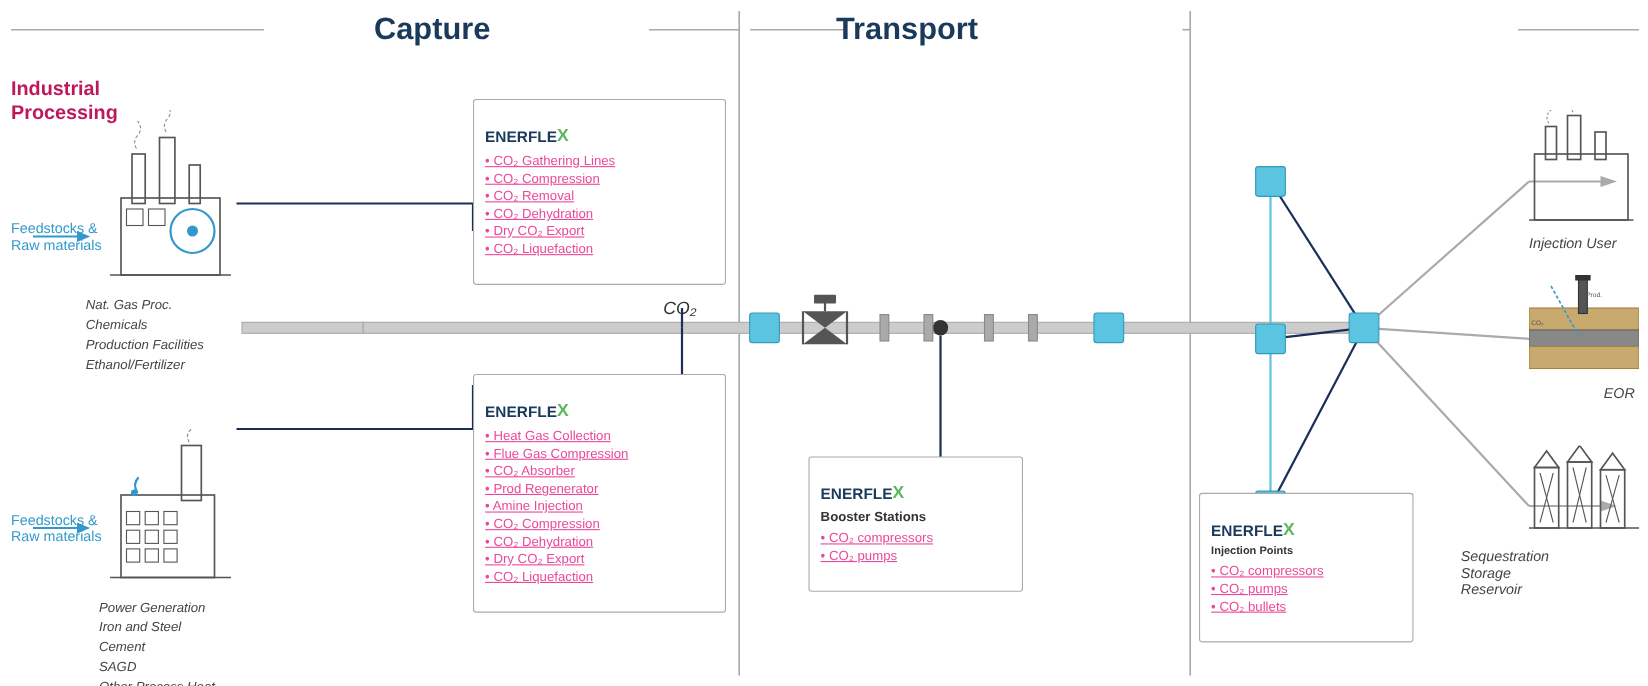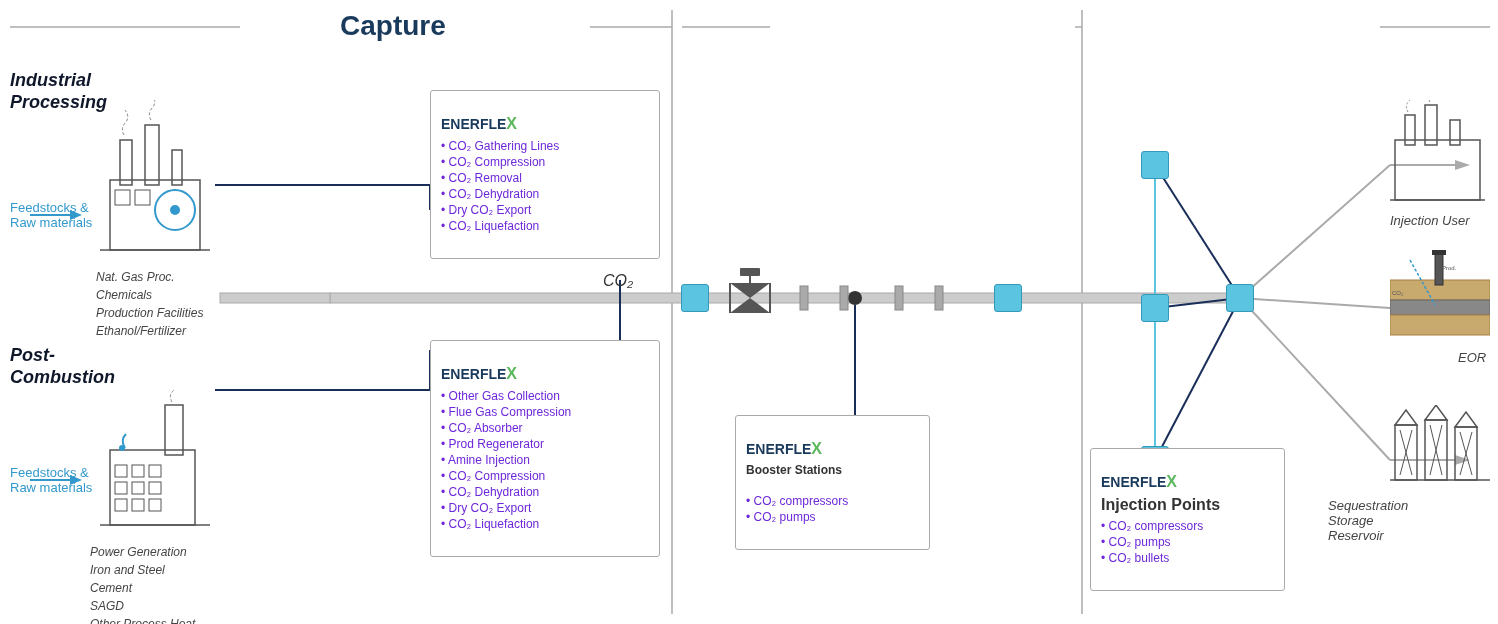--- a/index.html
+++ b/index.html
@@ -25,24 +25,23 @@
       font-weight: bold;
       color: #1a3a5c;
     }
     #header-capture { left: 340px; }
     #header-transport { left: 680px; }
     #header-use-storage { left: 1100px; }
 
     
     .side-label {
       position: absolute;
-      font-style: italic;
       font-size: 18px;
       font-weight: bold;
-      color: #0f172a;
+      color: #be185d;
       line-height: 1.2;
     }
 
     
     .feed-arrow {
       position: absolute;
       display: flex;
       align-items: center;
       gap: 4px;
       font-size: 13px;
@@ -70,22 +69,23 @@
     .enerflex-logo span.green-x {
       color: #5cb85c;
       font-size: 16px;
     }
     .enerflex-box ul {
       list-style: none;
       padding: 0;
     }
     .enerflex-box ul li {
       padding: 1px 0;
-      color: #6d28d9;
+      color: #ec4899;
       font-size: 12px;
+      text-decoration: underline;
     }
     .enerflex-box ul li::before {
       content: '• ';
     }
 
     
     .blue-node {
       position: absolute;
       width: 28px;
       height: 28px;
@@ -215,24 +215,24 @@
     <rect x="220" y="293" width="110" height="10" fill="#ccc" stroke="#aaa" stroke-width="1"></rect>
 
     <line x1="30" y1="215" x2="75" y2="215" stroke="#3399cc" stroke-width="2"></line>
     <polygon points="70,210 82,215 70,220" fill="#3399cc"></polygon>
 
     <line x1="30" y1="480" x2="75" y2="480" stroke="#3399cc" stroke-width="2"></line>
     <polygon points="70,475 82,480 70,485" fill="#3399cc"></polygon>
   </svg>
 
   <div class="section-header" id="header-capture">Capture</div>
+  <div class="section-header" id="header-transport" style="left:760px;">Transport</div>
 
   <div class="side-label" style="left:10px; top:70px;">Industrial<br>Processing</div>
 
-  <div class="side-label" style="left:10px; top:345px;">Post-<br>Combustion</div>
 
   <div class="feed-arrow" style="left:10px; top:200px; color:#3399cc; font-size:13px;">Feedstocks &amp;<br>Raw materials</div>
   <div class="feed-arrow" style="left:10px; top:465px; color:#3399cc; font-size:13px;">Feedstocks &amp;<br>Raw materials</div>
 
   <svg class="factory-svg" style="left:90px; top:100px;" width="130" height="160">
 
     <rect x="20" y="80" width="90" height="70" fill="none" stroke="#555" stroke-width="1.5"></rect>
 
     <rect x="30" y="40" width="12" height="45" fill="none" stroke="#555" stroke-width="1.5"></rect>
     <rect x="55" y="25" width="14" height="60" fill="none" stroke="#555" stroke-width="1.5"></rect>
@@ -267,21 +267,21 @@
     <rect x="25" y="109" width="12" height="12" fill="none" stroke="#555" stroke-width="1"></rect>
     <rect x="42" y="109" width="12" height="12" fill="none" stroke="#555" stroke-width="1"></rect>
     <rect x="59" y="109" width="12" height="12" fill="none" stroke="#555" stroke-width="1"></rect>
 
     <path d="M 35 58 Q 30 50 36 44" fill="none" stroke="#3399cc" stroke-width="2"></path>
     <circle cx="32" cy="58" r="3" fill="#3399cc"></circle>
 
     <line x1="10" y1="135" x2="120" y2="135" stroke="#555" stroke-width="1.5"></line>
   </svg>
 
-  <div class="facility-label" style="left:96px; top:268px;">
+  <div class="facility-label" style="left:78px; top:268px;">
     Nat. Gas Proc.<br>Chemicals<br>Production Facilities<br>Ethanol/Fertilizer
   </div>
 
   <div class="facility-label" style="left:90px; top:543px;">
     Power Generation<br>Iron and Steel<br>Cement<br>SAGD<br>Other Process Heat
   </div>
 
   <div class="enerflex-box" style="left:430px; top:90px; width:230px;">
     <div class="enerflex-logo">
       ENERFLE<span class="green-x">X</span>
@@ -294,21 +294,21 @@
       <li>Dry CO₂ Export</li>
       <li>CO₂ Liquefaction</li>
     </ul>
   </div>
 
   <div class="enerflex-box" style="left:430px; top:340px; width:230px;">
     <div class="enerflex-logo">
       ENERFLE<span class="green-x">X</span>
     </div>
     <ul>
-      <li>Other Gas Collection</li>
+      <li>Heat Gas Collection</li>
       <li>Flue Gas Compression</li>
       <li>CO₂ Absorber</li>
       <li>Prod Regenerator</li>
       <li>Amine Injection</li>
       <li>CO₂ Compression</li>
       <li>CO₂ Dehydration</li>
       <li>Dry CO₂ Export</li>
       <li>CO₂ Liquefaction</li>
     </ul>
   </div>
@@ -320,32 +320,32 @@
   <div class="blue-node" style="left:1226px; top:284px;"></div>
 
   <div class="blue-node" style="left:1141px; top:151px;"></div>
   <div class="blue-node" style="left:1141px; top:294px;"></div>
   <div class="blue-node" style="left:1141px; top:446px;"></div>
 
   <div class="enerflex-box" style="left:735px; top:415px; width:195px;">
     <div class="enerflex-logo">
       ENERFLE<span class="green-x">X</span>
     </div>
-    <div style="font-weight:bold; color:#333; margin-bottom:16px; font-size:12px;">Booster Stations</div>
+    <div style="font-weight:bold; color:#333; margin-bottom:4px; font-size:12px;">Booster Stations</div>
     <ul>
       <li>CO₂ compressors</li>
       <li>CO₂ pumps</li>
     </ul>
   </div>
 
   <div class="enerflex-box" style="left:1090px; top:448px; width:195px;">
     <div class="enerflex-logo">
       ENERFLE<span class="green-x">X</span>
     </div>
-    <div style="font-weight:bold; color:#333; margin-bottom:4px; font-size:16px;">Injection Points</div>
+    <div style="font-weight:bold; color:#333; margin-bottom:4px; font-size:10px;">Injection Points</div>
     <ul>
       <li>CO₂ compressors</li>
       <li>CO₂ pumps</li>
       <li>CO₂ bullets</li>
     </ul>
   </div>
 
   <svg class="dest-img" style="left:1390px; top:100px;" width="100" height="110">
     <rect x="5" y="40" width="85" height="60" fill="none" stroke="#555" stroke-width="1.5"></rect>
     <rect x="15" y="15" width="10" height="30" fill="none" stroke="#555" stroke-width="1.5"></rect>

